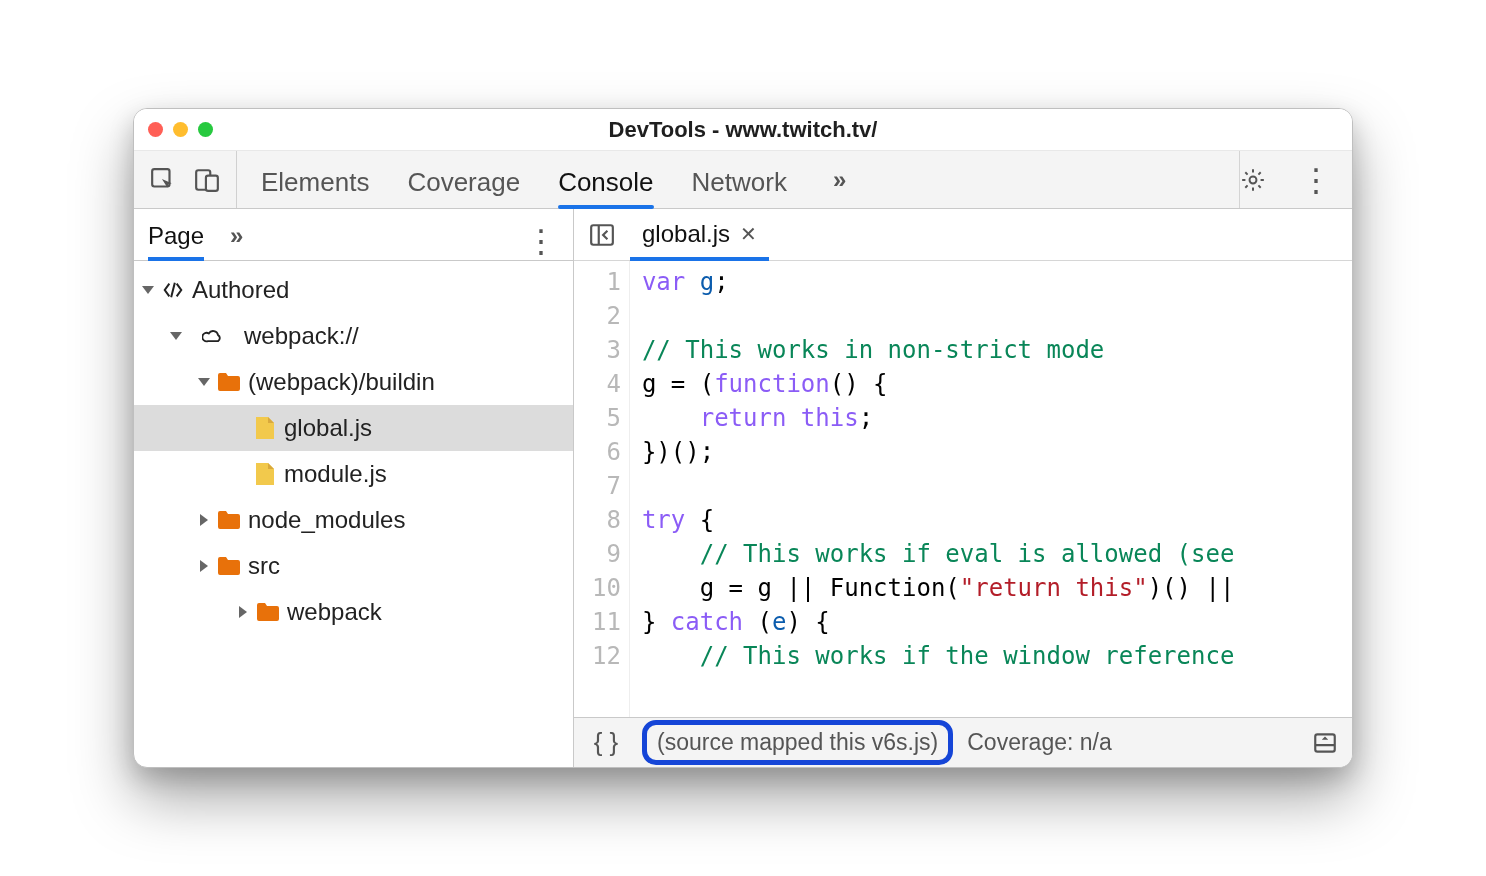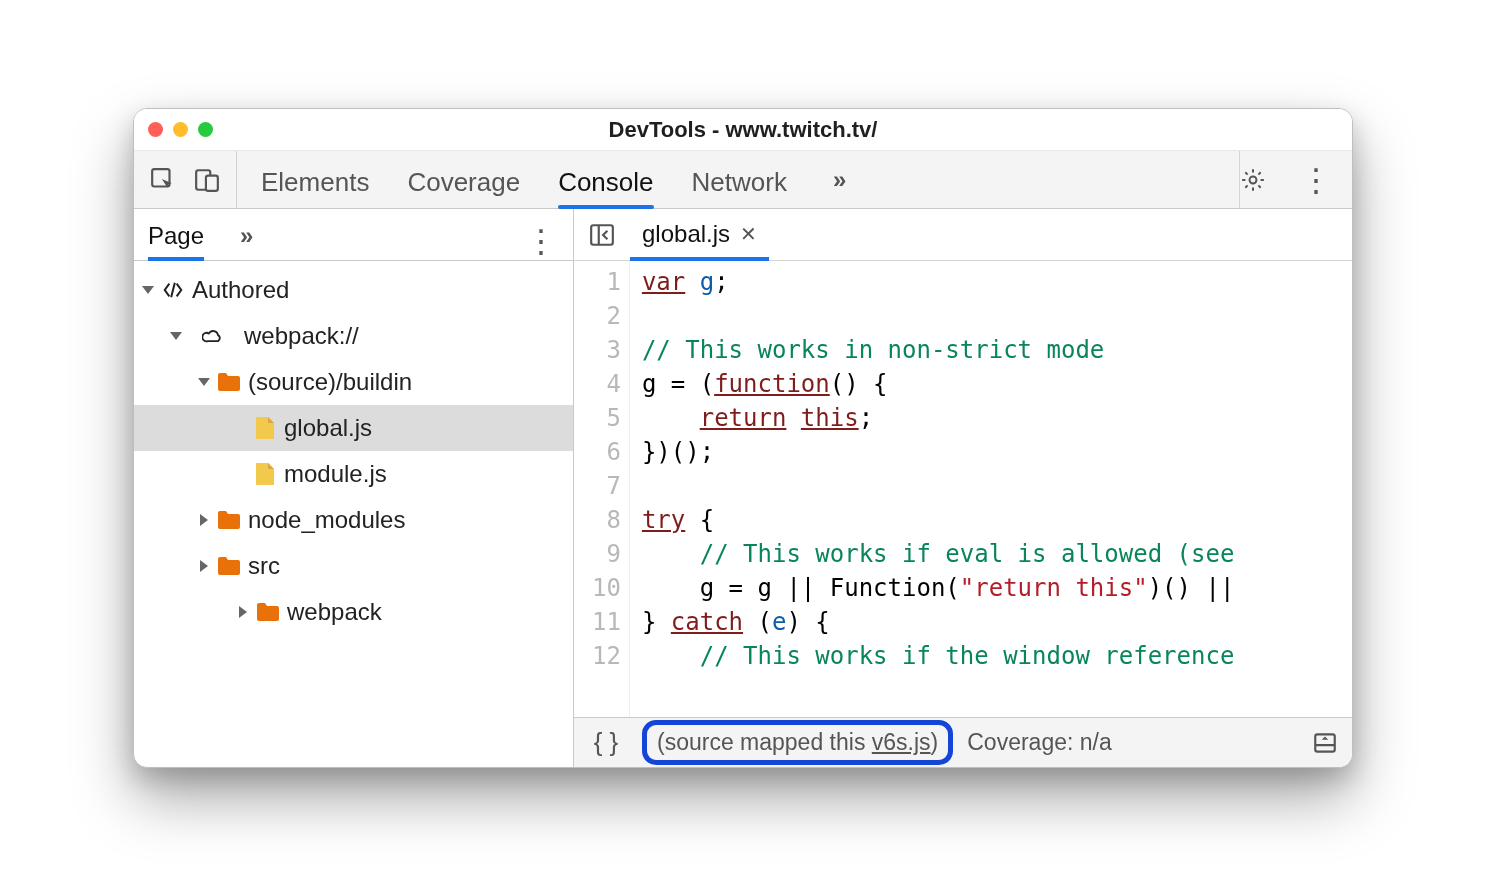--- a/index.html
+++ b/index.html
@@ -36,21 +36,21 @@
   .tabs { display:flex; gap:38px; padding:0 24px; height:100%; align-items:flex-end;}
   .tab { font-size:26px; color:#555; padding-bottom:10px; cursor:pointer; position:relative;margin-top:37px;}
   .tab.active { color:#111;}
   .tab.active::after { content:""; position:absolute; left:0; right:0; bottom:-1px; height:4px; background:#1a73e8; border-radius:2px;}
   .chev { font-size:24px; color:#555; padding:14px 8px; cursor:pointer; font-weight:700;}
   .tabbar .trailing { margin-left:auto; display:flex; align-items:center; gap:20px; padding-right:18px; height:100%; border-left:1px solid #d4d4d4;}
 
   
   .body { flex:1; display:flex; min-height:0;}
   .sidebar { width:440px; border-right:1px solid #c9c9c9; display:flex; flex-direction:column;}
-  .sidebar-tabs { height:52px; display:flex; align-items:flex-end; padding:0 14px; gap:28px; border-bottom:1px solid #c9c9c9;}
+  .sidebar-tabs { height:52px; display:flex; align-items:flex-end; padding:0 14px; gap:18px; border-bottom:1px solid #c9c9c9;}
   .sidebar-tab { font-size:24px; color:#555; padding-bottom:10px; cursor:pointer; position:relative;}
   .sidebar-tab.active { color:#111;}
   .sidebar-tab.active::after{ content:""; position:absolute; left:0; right:0; bottom:-1px; height:4px; background:#1a73e8;}
   .sidebar-more { margin-left:auto;}
   .tree { flex:1; padding-top:6px; font-size:24px; color:#222; overflow:auto;text-align:center;}
   .node { display:flex; align-items:center; height:46px; gap:8px; cursor:pointer; white-space:nowrap;}
   .node.selected { background:#dcdcdc;}
   .tri { width:0; height:0; border-left:8px solid #666; border-top:6px solid transparent; border-bottom:6px solid transparent; margin-right:2px; flex-shrink:0;}
   .tri.open { transform: rotate(90deg);}
   .tri.spacer { border:none; width:16px;}
@@ -64,29 +64,29 @@
   .editor-pane { flex:1; display:flex; flex-direction:column; min-width:0;}
   .file-tabbar { height:52px; display:flex; align-items:center; border-bottom:1px solid #d6d6d6;}
   .toggle-nav { width:36px; display:flex; align-items:center; justify-content:center; stroke:#555; margin:0 10px; cursor:pointer;}
   .file-tab { display:flex; align-items:center; gap:10px; padding:0 12px 12px; font-size:24px; color:#111; position:relative; cursor:pointer; align-self:flex-end;}
   .file-tab::after { content:""; position:absolute; left:0; right:0; bottom:-1px; height:4px; background:#1a73e8;}
   .file-close { font-size:20px; color:#555; cursor:pointer; font-weight:300;}
   .editor { flex:1; display:flex; min-height:0; font-family: Menlo, monospace; font-size:24px; line-height:34px; overflow:hidden;}
   .gutter { text-align:right; color:#b8b8b8; padding:4px 8px 0 18px; border-right:1px solid #eee; user-select:none;}
   .gutter div { height:34px;}
   .code { padding:4px 0 0 12px; white-space:pre; overflow:hidden; color:#000;}
-  .c-kw { color:#7f1d1d;text-decoration:underline;}
+  .c-kw { color:#8b5cf6;}
   .c-var { color:#0b5cad;}
   .c-com { color:#098658;}
   .c-str { color:#b31d28;}
 
   .statusbar { height:50px; border-top:1px solid #c9c9c9; background:#f4f4f4; display:flex; align-items:center; padding:0 10px; gap:14px; font-size:23px; color:#555;}
   .format-btn { width:44px; text-align:center; font-size:26px; cursor:pointer;}
   .mapped { padding:4px 10px; border:5px solid #1545d7; border-radius:14px; color:#555;}
-  .mapped .link { text-decoration:underline; cursor:pointer;}
+  .mapped .link { cursor:pointer;}
   .coverage { color:#555;}
   .drawer { margin-left:auto; width:34px; display:flex; align-items:center; justify-content:center; stroke:#555; cursor:pointer;}
   .trailing .svgico.gear { stroke-width:1.8;}
   .kebab { font-size:32px; letter-spacing:2px; color:#555; cursor:pointer; padding-left:14px;}
 </style>
 </head>
 <body>
 
 <div class="window">
 
@@ -153,21 +153,21 @@
             </span>
           <span>webpack://</span>
         </div>
         <div class="node" style="padding-left:66px;">
           <span class="tri open"></span>
           <span class="iconbox">
               <svg class="foldersvg" viewBox="0 0 22 18">
                 <path d="M0 2a2 2 0 0 1 2-2h6l2 3h10a2 2 0 0 1 2 2v11a2 2 0 0 1-2 2H2a2 2 0 0 1-2-2z"></path>
               </svg>
             </span>
-          <span>(source)/buildin</span>
+          <span>(webpack)/buildin</span>
         </div>
         <div class="node selected" style="padding-left:94px;">
           <span class="tri spacer"></span>
           <span class="iconbox">
               <svg class="filesvg" viewBox="0 0 18 22">
                 <path d="M0 0h12l6 6v16H0z"></path>
                 <path d="M12 0v6h6" fill="#d9a93c"></path>
               </svg>
             </span>
           <span>global.js</span>

